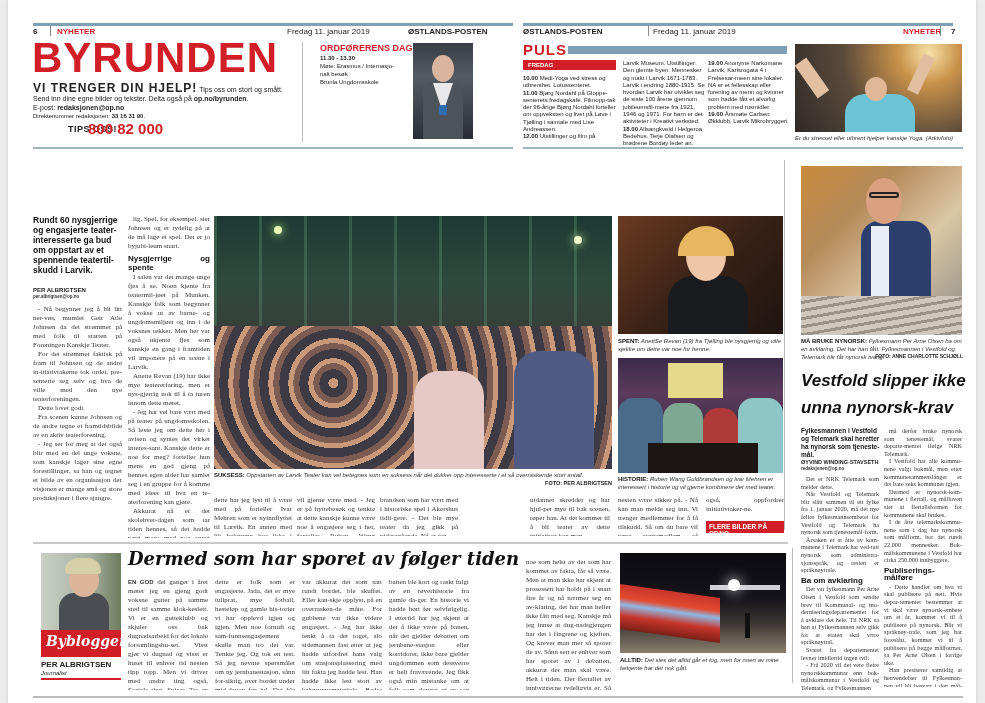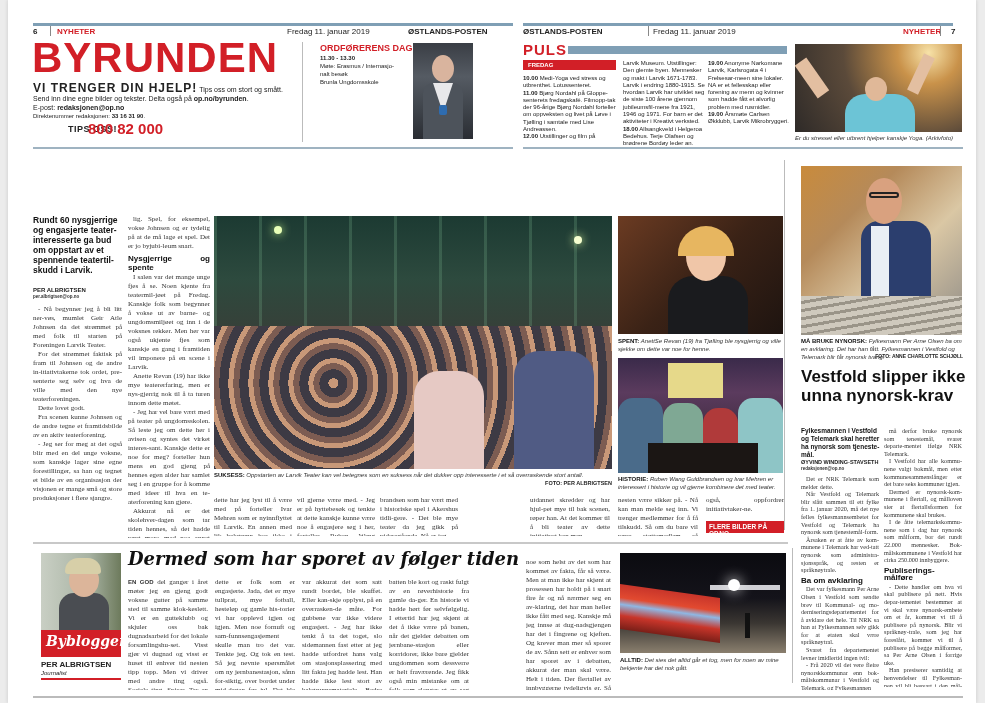--- a/index.html
+++ b/index.html
@@ -93,32 +93,32 @@
   <div class="hline" style="left:25px; top:147px; width:480px; background:#9fb3c1;"></div>
   <div class="hline" style="left:515px; top:147px; width:440px; background:#9fb3c1;"></div>
 
   <div class="vline" style="left:776px; top:160px; height:370px;"></div>
 
   <div class="abs sans" style="left:25px; top:215px; width:90px; font-size:8.5px; line-height:10px; font-weight:800; color:#111;">Rundt 60 nysgjerrige og engasjerte teater-interesserte ga bud om oppstart av et spennende teatertil-skudd i Larvik.</div>
   <div class="abs sans" style="left:25px; top:287px; font-size:6px; font-weight:700;">PER ALBRIGTSEN</div>
   <div class="abs sans" style="left:25px; top:294px; font-size:4.5px; font-weight:700; color:#333;">per.albrigtsen@op.no</div>
 
   <div class="abs body-text" style="left:25px; top:305px; width:89px; height:230px;">
-    <p>- Nå begynner jeg å bli litt ner-vøs, mumlet Geir Atle Johnsen da det strømmet på med folk til starten på Foreningen Larvik Teater.</p>
+    <p>- Nå begynner jeg å bli litt ner-vøs, mumlet Geir Atle Johnsen da det strømmet på med folk til starten på Foreningen Kanskje Teater.</p>
     <p>For det strømmet faktisk på fram til Johnsen og de andre in-itiativtakerne tok ordet, pre-senterte seg selv og hva de ville med den nye teaterforeningen.</p>
     <p>Dette lovet godt.</p>
     <p>Fra scenen kunne Johnsen og de andre tegne et framtidsbilde av en aktiv teaterforening.</p>
     <p>- Jeg ser for meg at det også blir med en del unge voksne, som kanskje lager sine egne forestillinger, sa han og tegnet et bilde av en organisasjon der visjonen er mange små og store produksjoner i flere sjangre.</p>
 
   </div>
 
   <div class="abs body-text" style="left:120px; top:215px; width:82px; height:323px;">
-    <p>lig. Spel, for eksempel, vokse Johnsen og er tydelig på at de må lage et spel. Det er jo byjubi-leum snart.</p>
+    <p>lig. Spel, for eksempel, sier Johnsen og er tydelig på at de må lage et spel. Det er jo byjubi-leum snart.</p>
     <div class="subhead">Nysgjerrige og spente</div>
-    <p>I salen var det mange unge fjes å se. Noen kjente fra teatermil-jøet på Fredag. Kanskje folk som begynner å vokse ut av barne- og ungdomsmiljøet og inn i de voksnes rekker. Men her var også ukjente fjes som kanskje en gang i framtiden vil imponere på en scene i Larvik.</p>
+    <p>I salen var det mange unge fjes å se. Noen kjente fra teatermil-jøet på Munken. Kanskje folk som begynner å vokse ut av barne- og ungdomsmiljøet og inn i de voksnes rekker. Men her var også ukjente fjes som kanskje en gang i framtiden vil imponere på en scene i Larvik.</p>
     <p>Anette Revan (19) har ikke mye teatererfaring, men er nys-gjerrig nok til å ta turen innom dette møtet.</p>
     <p>- Jeg har vel bare vært med på teater på ungdomsskolen. Så leste jeg om dette her i avisen og syntes det virket interes-sant. Kanskje dette er noe for meg? forteller hun mens en god gjeng på hennes egen alder har samlet seg i en gruppe for å komme med ideer til hva en te-aterforening kan gjøre.</p>
     <p>Akkurat nå er det skolehver-dagen som tar tiden hennes, så det hadde vært moro med noe annet også.</p>
 
   </div>
 
   <div class="photo" style="left:206px; top:216px; width:398px; height:253px; background:linear-gradient(180deg,#1c3a32 0%,#2d4a3e 25%,#3b3b36 55%,#4c3f38 80%,#2b2622 100%);">
     <div class="abs" style="left:0; top:0; width:100%; height:110px; background:repeating-linear-gradient(90deg,rgba(120,180,140,.25) 0 3px,transparent 3px 45px);"></div>
     <div class="abs" style="left:60px; top:10px; width:8px; height:8px; border-radius:50%; background:#e9ffb8; box-shadow:0 0 10px #cfff90;"></div>
     <div class="abs" style="left:360px; top:20px; width:8px; height:8px; border-radius:50%; background:#f6ffd0; box-shadow:0 0 10px #e2ffa0;"></div>
@@ -165,21 +165,21 @@
     <div class="abs" style="left:70px; top:60px; width:18px; height:70px; background:#e9eef4;"></div>
     <div class="abs" style="left:65px; top:12px; width:36px; height:46px; background:#d9a17f; border-radius:50%;"></div>
     <div class="abs" style="left:68px; top:26px; width:30px; height:6px; border:2px solid #222; border-radius:3px;"></div>
     <div class="abs" style="left:0; top:130px; width:161px; height:39px; background:repeating-linear-gradient(170deg,#cfc9bd 0 5px,#9a9488 5px 8px);"></div>
   </div>
   <div class="abs caption" style="left:793px; top:337px; width:162px;">
     <b>MÅ BRUKE NYNORSK:</b> <span>Fylkesmann Per Arne Olsen ba om en avklaring. Det har han fått. Fylkesmannen i Vestfold og Telemark blir får nynorsk tvang.</span>
   </div>
   <div class="abs sans" style="left:860px; top:353px; width:95px; text-align:right; font-size:5px; font-weight:800;">FOTO: ANNE CHARLOTTE SCHJØLL</div>
 
-  <div class="abs sans" style="left:793px; top:367px; width:165px; font-size:17px; line-height:19px; font-weight:900; color:#111;">Vestfold slipper ikke unna nynorsk-krav</div>
+  <div class="abs sans" style="left:793px; top:367px; width:165px; font-size:17px; line-height:27px; font-weight:900; color:#111;font-style:italic;">Vestfold slipper ikke unna nynorsk-krav</div>
   <div class="abs sans" style="left:793px; top:427px; width:80px; font-size:6.5px; line-height:8px; font-weight:800; color:#111;">Fylkesmannen i Vestfold og Telemark skal heretter ha nynorsk som tjeneste-mål.</div>
   <div class="abs sans" style="left:793px; top:459px; font-size:5.5px; font-weight:700;">ØYVIND WINDING-STAVSETH</div>
   <div class="abs sans" style="left:793px; top:466px; font-size:4.5px; font-weight:700; color:#333;">redaksjonen@op.no</div>
 
   <div class="abs body-text" style="left:793px; top:475px; width:78px; height:215px; font-size:6.2px; line-height:7.6px;">
     <p>Det er NRK Telemark som melder dette.</p>
     <p>Når Vestfold og Telemark blir slått sammen til ett fylke fra 1. januar 2020, må det nye felles fylkesmannsembetet for Vestfold og Telemark ha nynorsk som tjenestemål-form.</p>
     <p>Årsaken er at åtte av kom-munene i Telemark har ved-tatt nynorsk som administra-sjonsspråk, og resten er språknøytrale.</p>
     <div class="subhead">Ba om avklaring</div>
     <p>Det var fylkesmann Per Arne Olsen i Vestfold som sendte brev til Kommunal- og mo-derniseringsdepartementet for å avklare det hele. Til NRK sa han at Fylkesmannen selv gikk for at etaten skal være språknøytral.</p>

